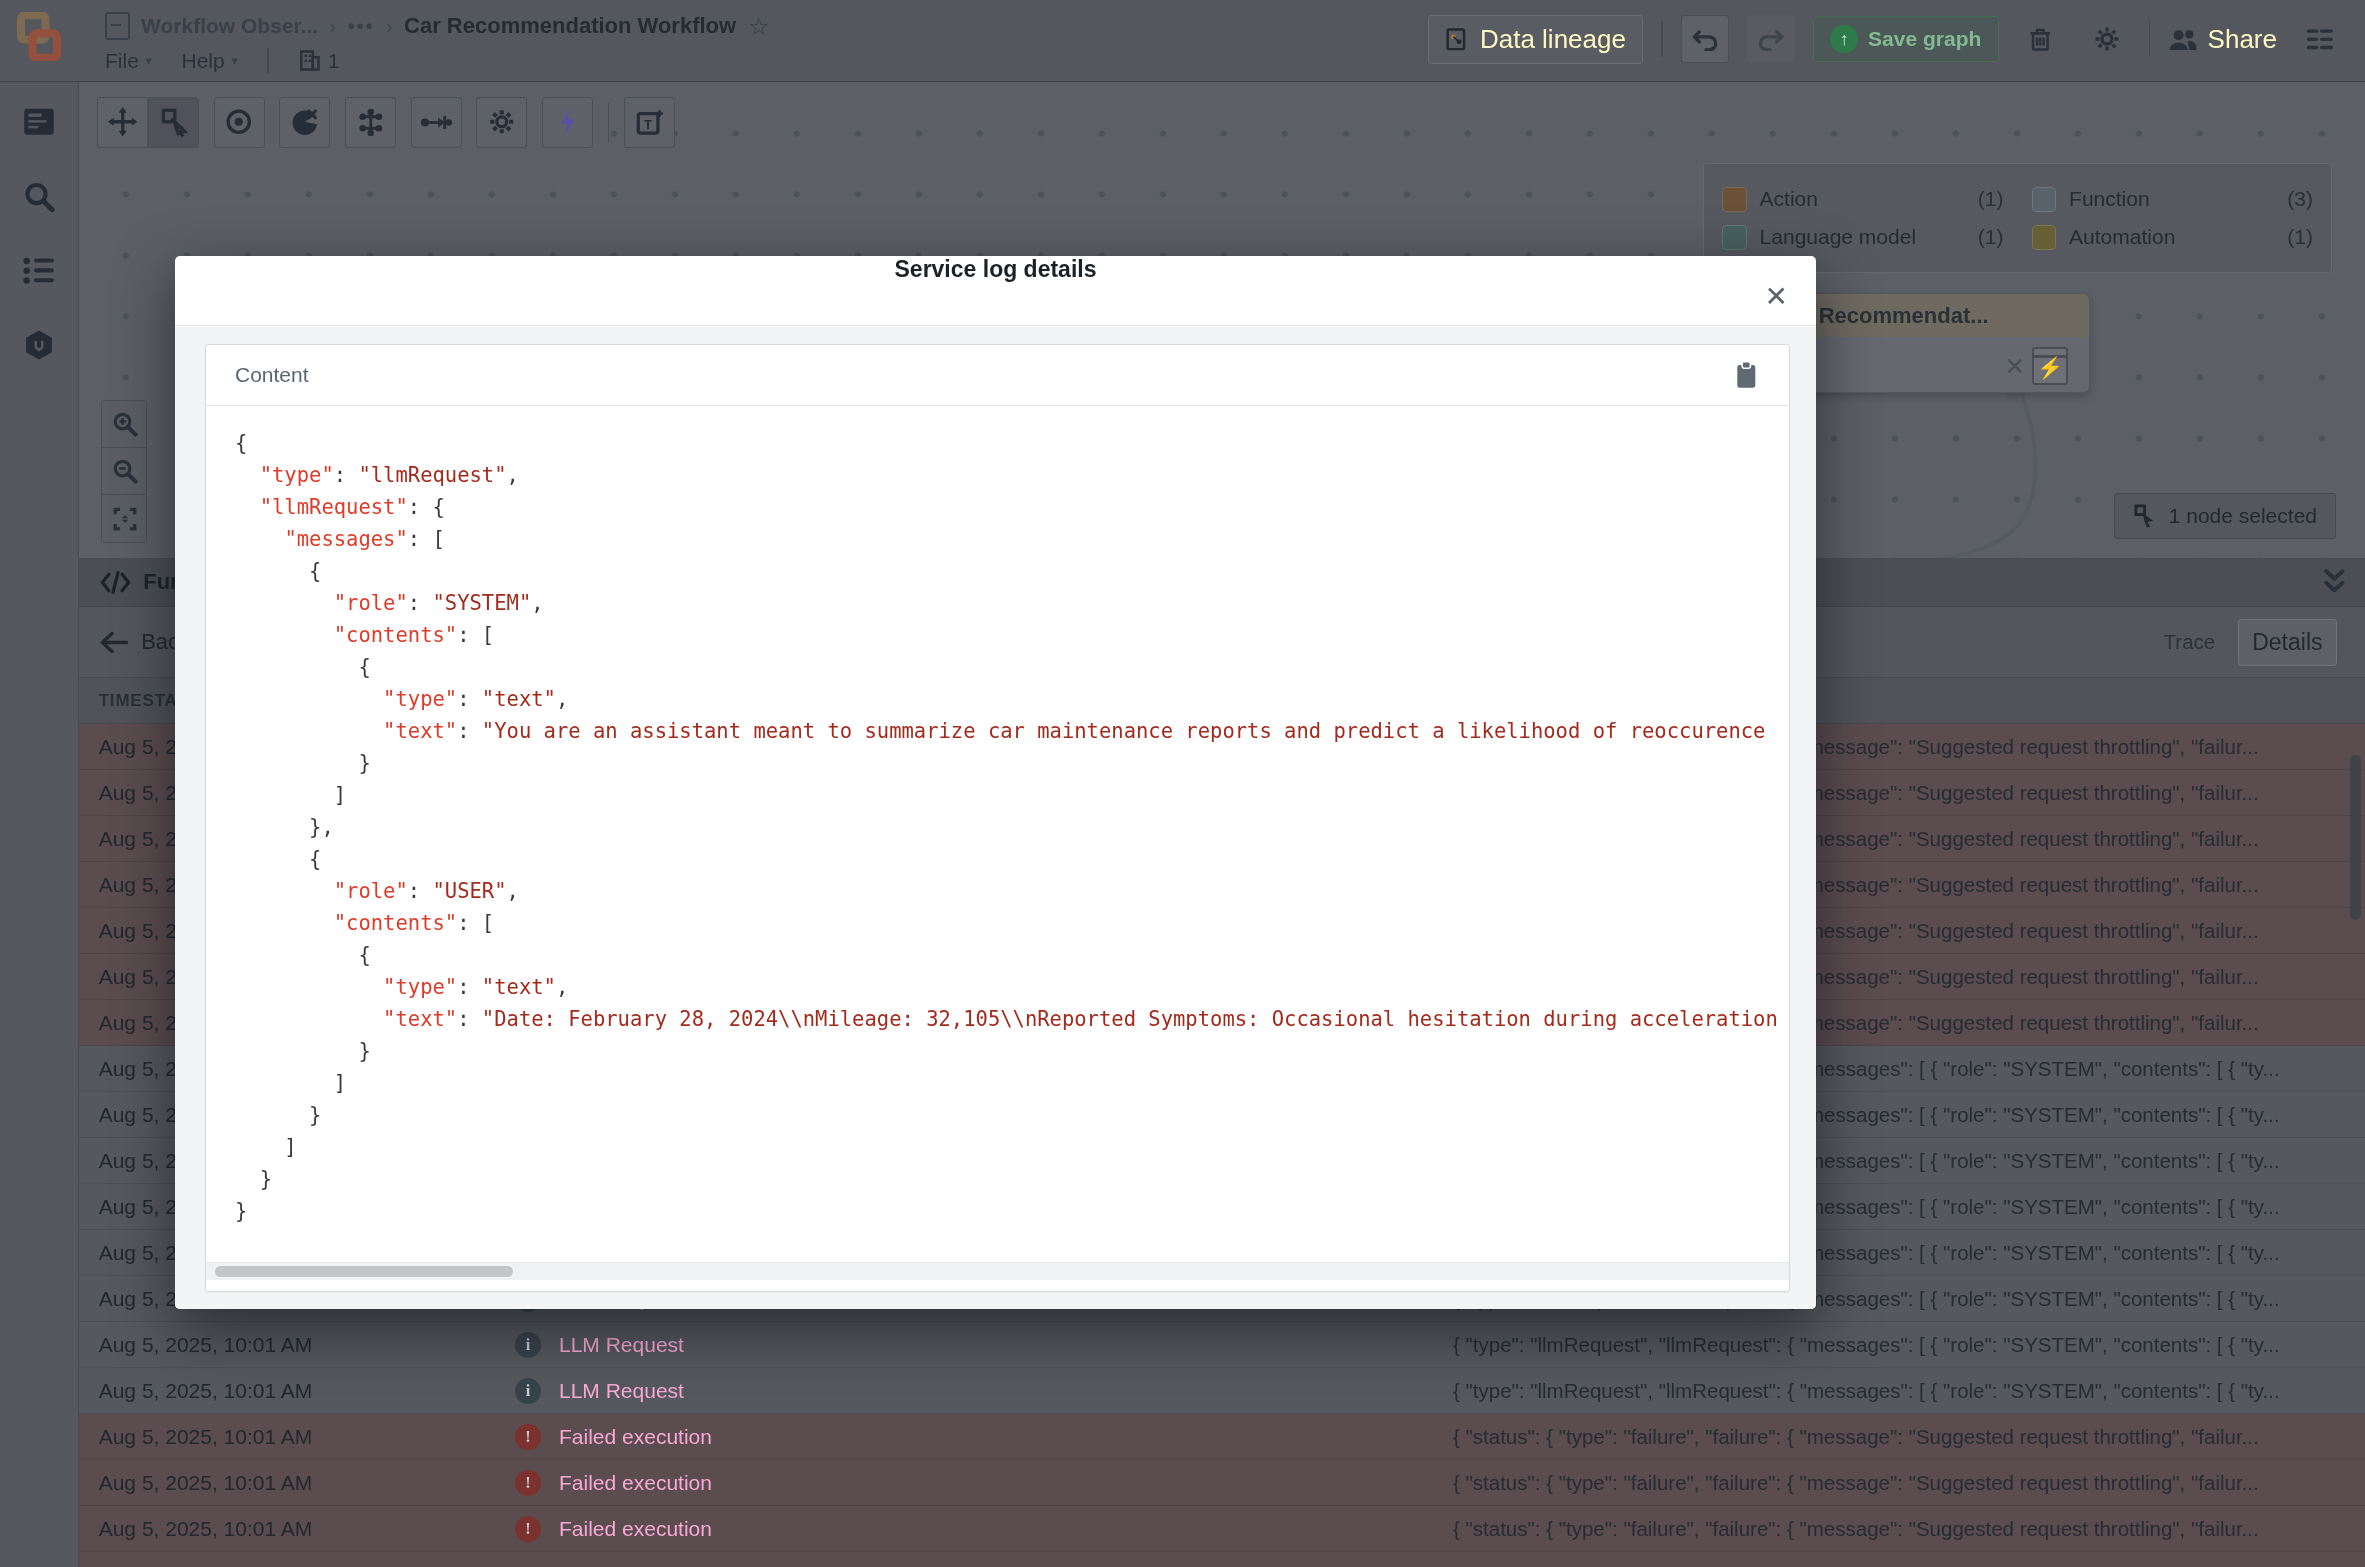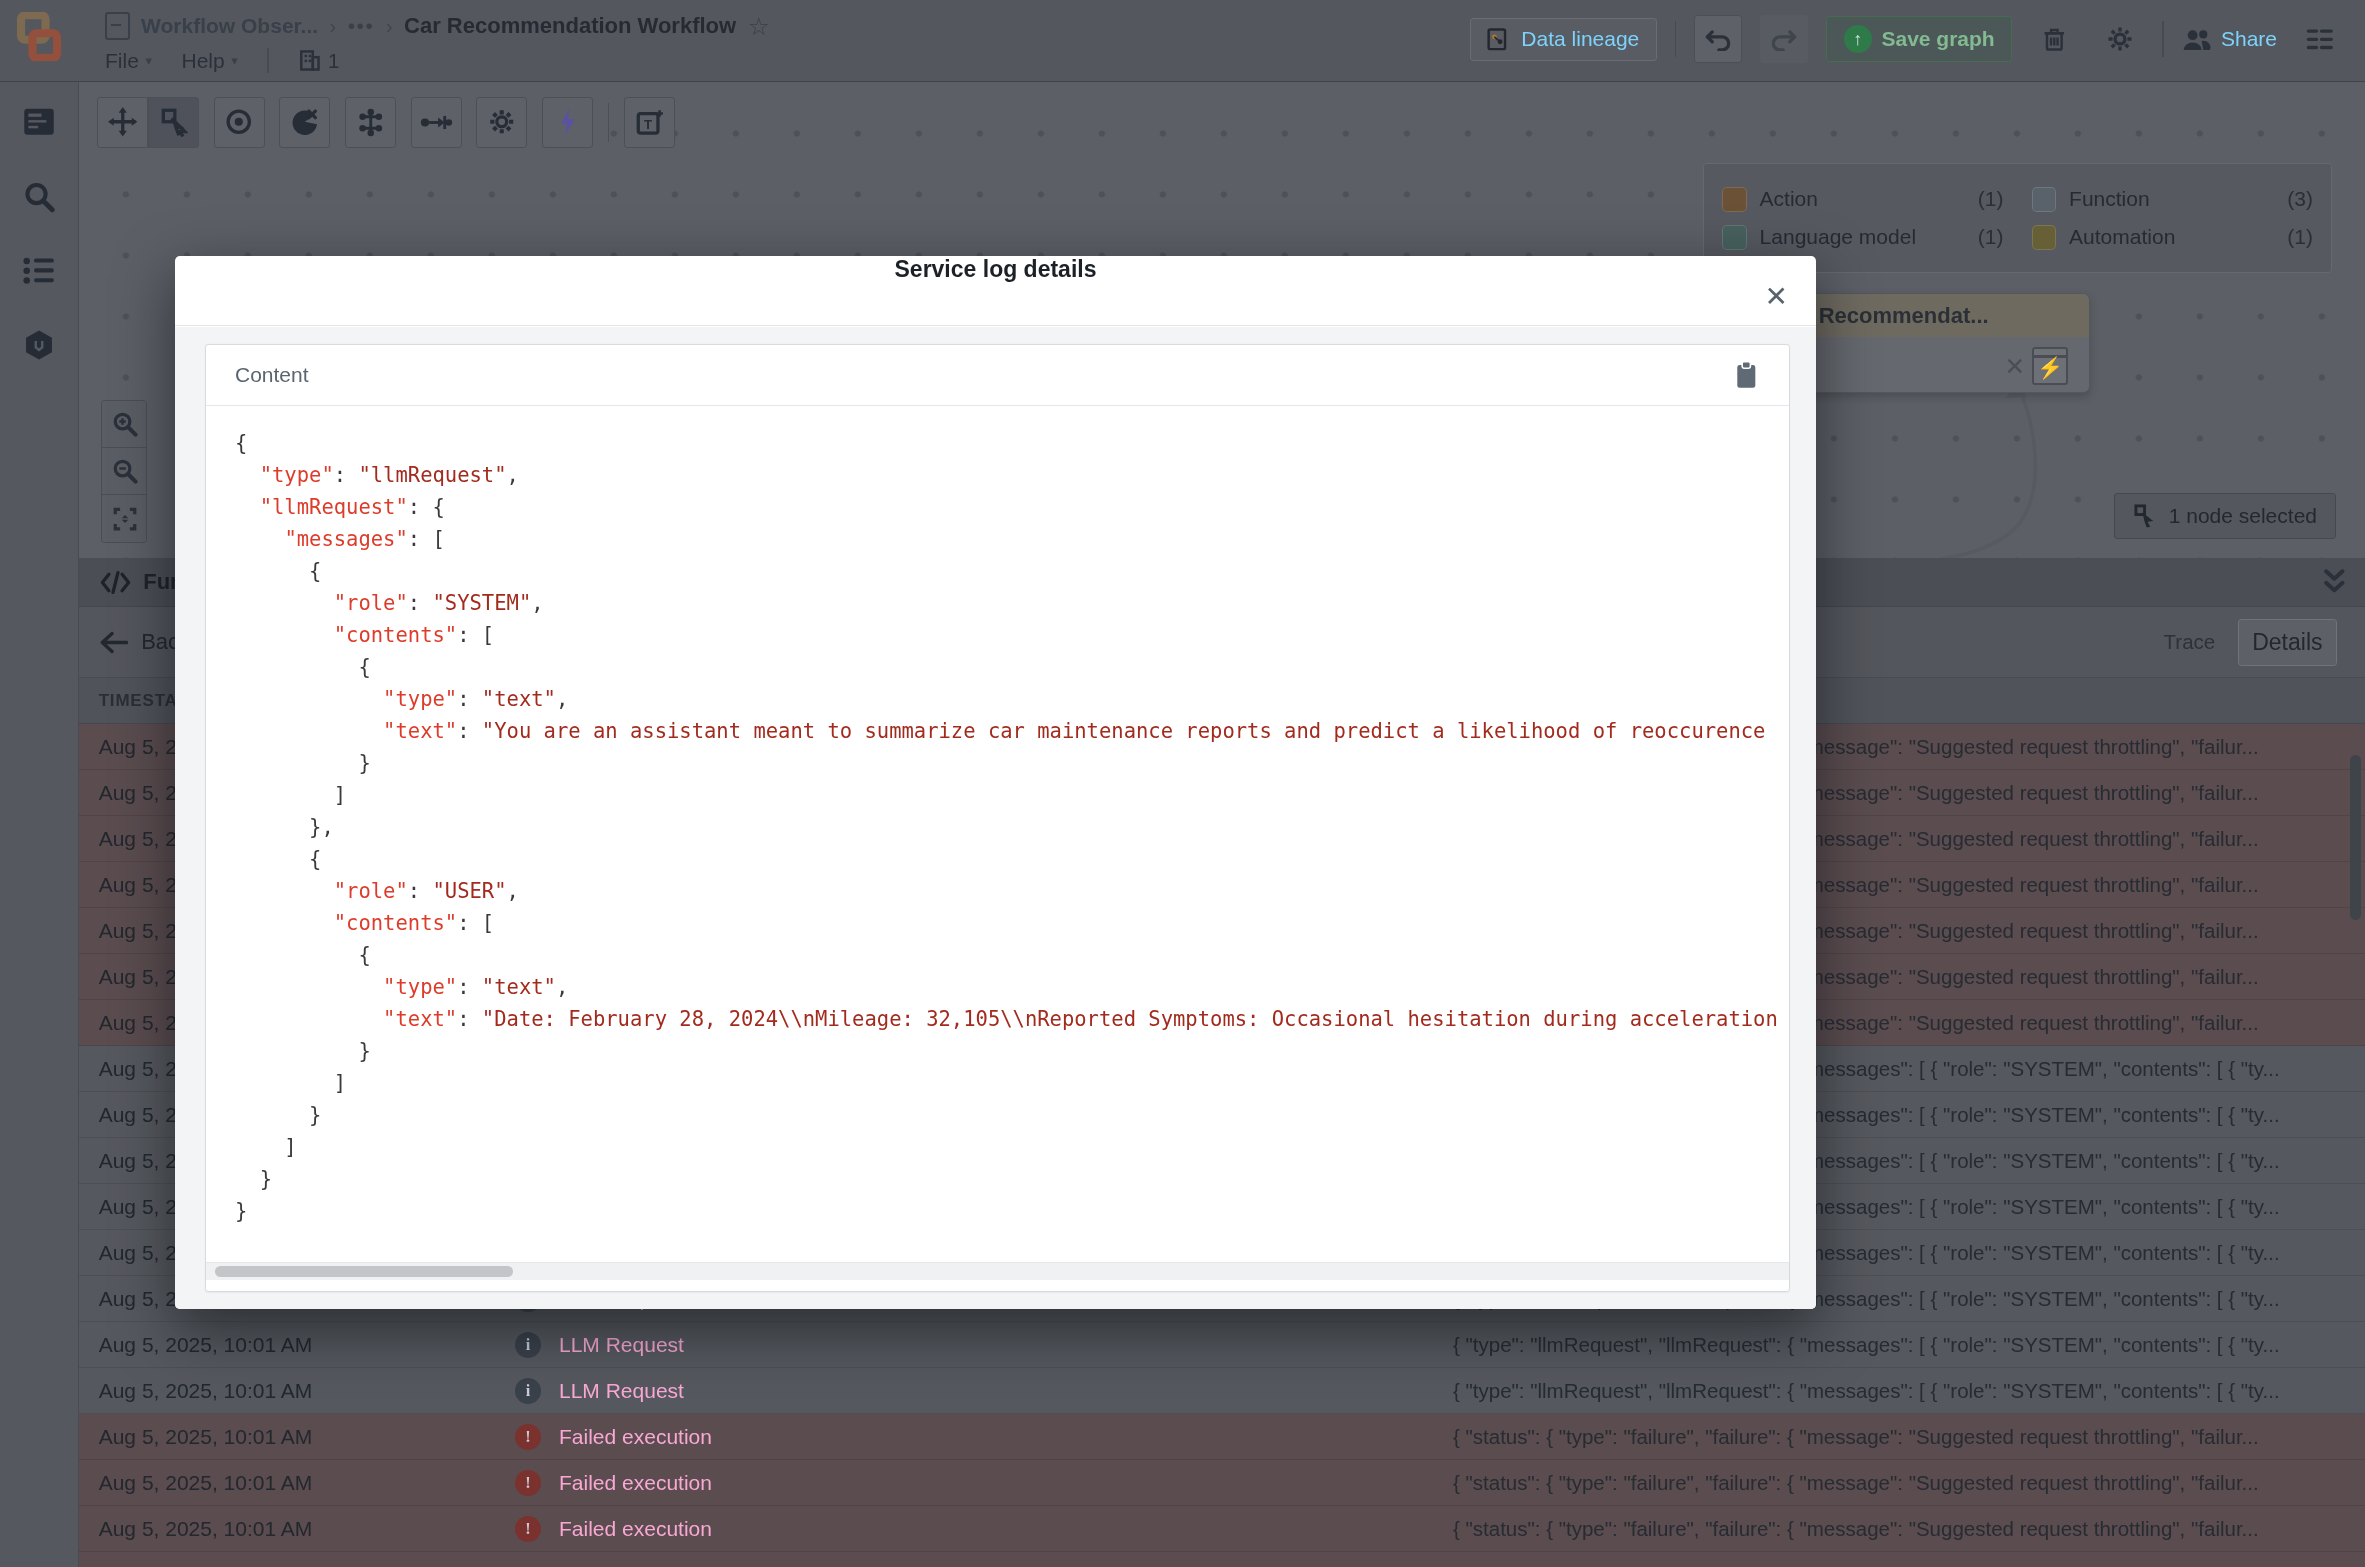--- a/index.html
+++ b/index.html
@@ -18,21 +18,21 @@
   .crumb-dots { color:#394049; font-size:21px; letter-spacing:1.6px; }
   .crumb-page { color:#262b33; font-size:22px; font-weight:700; }
   .crumb-star { color:#394049; font-size:24.6px; }
   .menurow { position:absolute; left:105px; top:44px; height:33px; display:flex; align-items:center; gap:29.5px; color:#2b313a; font-size:21px; }
   .menu-item { display:flex; align-items:center; gap:6.6px; }
   .menu-caret { font-size:13px; color:#394049; }
   .menu-div { width:1.6px; height:24.6px; background:#464a51; }
   .res-count { display:flex; align-items:center; gap:6.6px; font-size:20.5px; color:#2b313a; }
 
   #topbar-right { position:absolute; right:23px; top:8.2px; height:62px; display:flex; align-items:center; gap:18px; }
-  .tb-btn { display:flex; align-items:center; gap:9.8px; color:#7dd3fc; font-size:21px; }
+  .tb-btn { display:flex; align-items:center; gap:9.8px; color:#fef9c3; font-size:26px; }
   .btn-outline { border:1.6px solid #6a6e74; border-radius:3.3px; padding:8.2px 16.4px; background:rgba(255,255,255,0.03); }
   .vdiv { width:1.6px; height:36px; background:#464a51; }
   .sq-btn { width:48px; height:48px; border-radius:3.3px; display:flex; align-items:center; justify-content:center; }
   .sq-raised { background:#5e6168; border:0.8px solid #4b4f56; }
   .sq-flat { background:#585b62; }
   .save-btn { display:flex; align-items:center; gap:9.8px; border:1.6px solid #456e51; border-radius:3.3px; padding:8.2px 16.4px; background:rgba(44,94,58,0.18); color:#83ba92; font-size:21px; font-weight:600; }
   .save-circ { width:28px; height:28px; border-radius:50%; background:#2e7a49; color:#cfe7d6; display:flex; align-items:center; justify-content:center; font-size:18px; font-weight:700; }
   .icon-dark { color:#2b313a; }
   svg.ic { display:block; }
 

